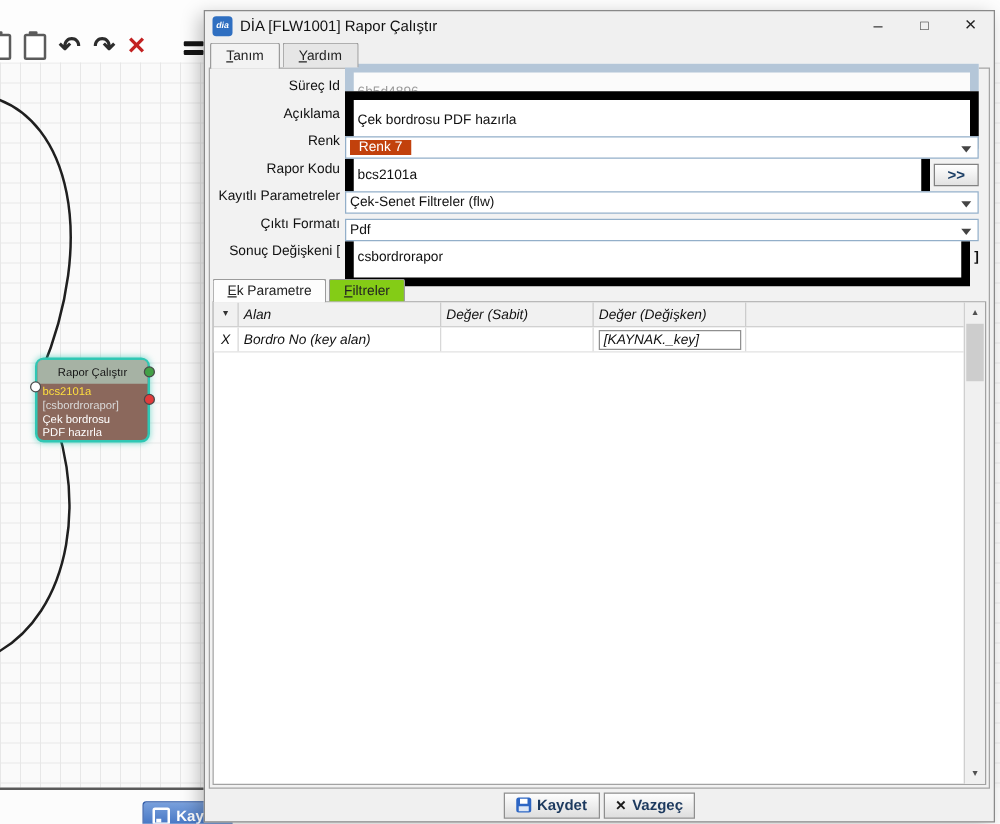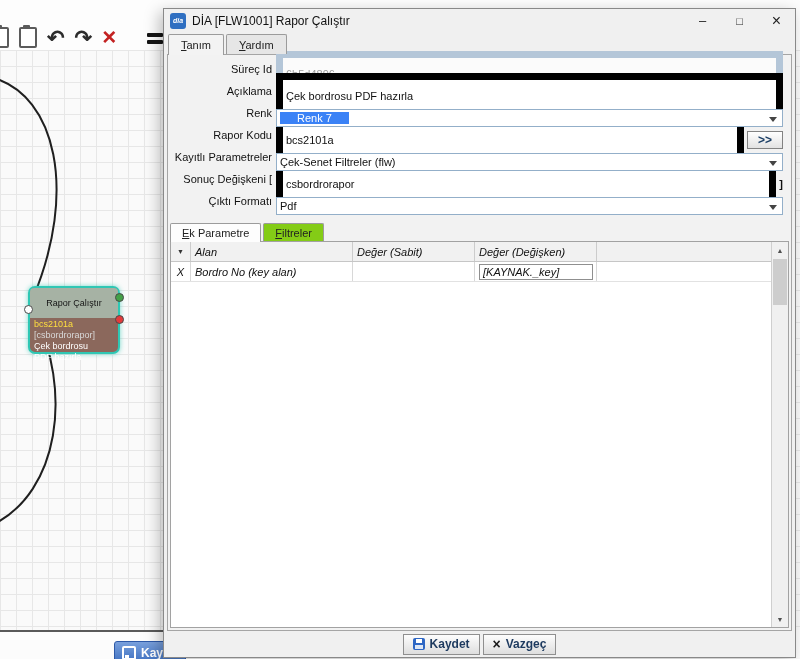--- a/index.html
+++ b/index.html
@@ -24,21 +24,21 @@
   .clipboard.clipped{margin-left:-9px;}
   .tool{font-size:21px;line-height:1;color:#2c2c2c;font-weight:bold;cursor:default;}
   .tool.del{color:#c32222;font-size:24px;}
   .block-ico{position:absolute;left:147px;top:30px;width:16px;height:16px;display:flex;flex-direction:column;justify-content:center;gap:3px;}
   .block-ico span{display:block;height:4px;background:#141414;border-radius:1px;}
   .wires{position:absolute;left:0;top:0;pointer-events:none;}
   
   .node{position:absolute;left:28px;top:286px;width:88px;height:64px;
     border:2px solid #2fc7b4;border-radius:7px;background:#8b685c;
     box-shadow:0 0 5px rgba(47,199,180,.65);}
-  .node-head{height:30px;background:#a6b2a4;border-radius:4px 4px 0 0;
+  .node-head{height:19px;background:#a6b2a4;border-radius:4px 4px 0 0;
     font-size:9px;color:#151515;display:flex;align-items:center;justify-content:center;overflow:hidden;white-space:nowrap;}
   .node-body{padding:1px 4px 0;font-size:9px;line-height:11px;height:43px;overflow:hidden;white-space:nowrap;}
   .nb-code{color:#ffdf3e;}
   .nb-var{color:#d9d9d9;}
   .nb-l1,.nb-l2{color:#ffffff;}
   .dot{position:absolute;width:7px;height:7px;border-radius:50%;border:1px solid #4a4a4a;box-sizing:content-box;}
   .dot.in{left:-6px;top:17px;background:#ffffff;}
   .dot.ok{right:-6px;top:5px;background:#43a047;}
   .dot.err{right:-6px;top:27px;background:#e23b3b;}
   
@@ -74,21 +74,21 @@
   .frow{display:flex;height:22px;}
   .flabel{width:102px;flex:none;text-align:right;padding-right:4px;white-space:nowrap;overflow:hidden;}
   .fctrl{flex:1;display:flex;align-items:center;min-width:0;}
   input.tbox{flex:1;min-width:0;height:18px;border:7px solid #000000;background:#fff;
     font:11px "Liberation Sans",sans-serif;padding:16px 3px;box-sizing:border-box;color:#111;outline:none;}
   input.tbox.dis{color:#9b9b9b;background:#fbfbfb;border-color:#b4c6d8;}
   .combo{flex:1;min-width:0;height:18px;border:1px solid #93afc9;background:#fff;
     display:flex;align-items:center;padding:0 18px 0 3px;position:relative;box-sizing:border-box;white-space:nowrap;}
   .combo .arrow{position:absolute;right:5px;top:7px;width:0;height:0;
     border-left:4px solid transparent;border-right:4px solid transparent;border-top:5px solid #444;}
-  .hl{background:#3b82f6;color:#fff;padding:0 17px;}
+  .hl{background:#c2410c;color:#fff;padding:0 7px;}
   .gg-btn{width:36px;height:18px;margin-left:3px;flex:none;border:1px solid #828282;
     background:linear-gradient(#ffffff,#e2e2e2);font-weight:bold;color:#1c3f66;
     display:flex;align-items:center;justify-content:center;font-size:12px;box-sizing:border-box;}
   .suffix{flex:none;padding-left:3px;font-weight:bold;}
   
   .subtabs{display:flex;flex:none;padding:6px 0 0 2px;position:relative;z-index:2;}
   .subtab{display:inline-block;padding:3px 11px 2px;border:1px solid #9b9b9b;border-bottom:none;
     background:#84cc16;margin-right:2px;border-radius:2px 2px 0 0;color:#222;}
   .subtab::first-letter{text-decoration:underline;}
   .subtab.active{background:#fdfdfd;margin-bottom:-1px;padding-bottom:3px;}
@@ -221,33 +221,33 @@
       <div class="frow">
         <span class="flabel">Kayıtlı Parametreler</span>
         <span class="fctrl">
           <span class="combo">
             <span>Çek-Senet Filtreler (flw)</span>
             <span class="arrow"></span>
           </span>
         </span>
       </div>
       <div class="frow">
-        <span class="flabel">Sonuç Değişkeni [</span>
-        <span class="fctrl">
-          <input class="tbox" value="csbordrorapor" style="">
-          <span class="suffix">]</span>
-        </span>
-      </div>
-      <div class="frow">
         <span class="flabel">Çıktı Formatı</span>
         <span class="fctrl">
           <span class="combo">
             <span>Pdf</span>
             <span class="arrow"></span>
           </span>
+        </span>
+      </div>
+      <div class="frow">
+        <span class="flabel">Sonuç Değişkeni [</span>
+        <span class="fctrl">
+          <input class="tbox" value="csbordrorapor" style="">
+          <span class="suffix">]</span>
         </span>
       </div>
     </div>
 
     <div class="subtabs">
       <span class="subtab active">Ek Parametre</span>
       <span class="subtab">Filtreler</span>
     </div>
 
     <div class="table-wrap">

